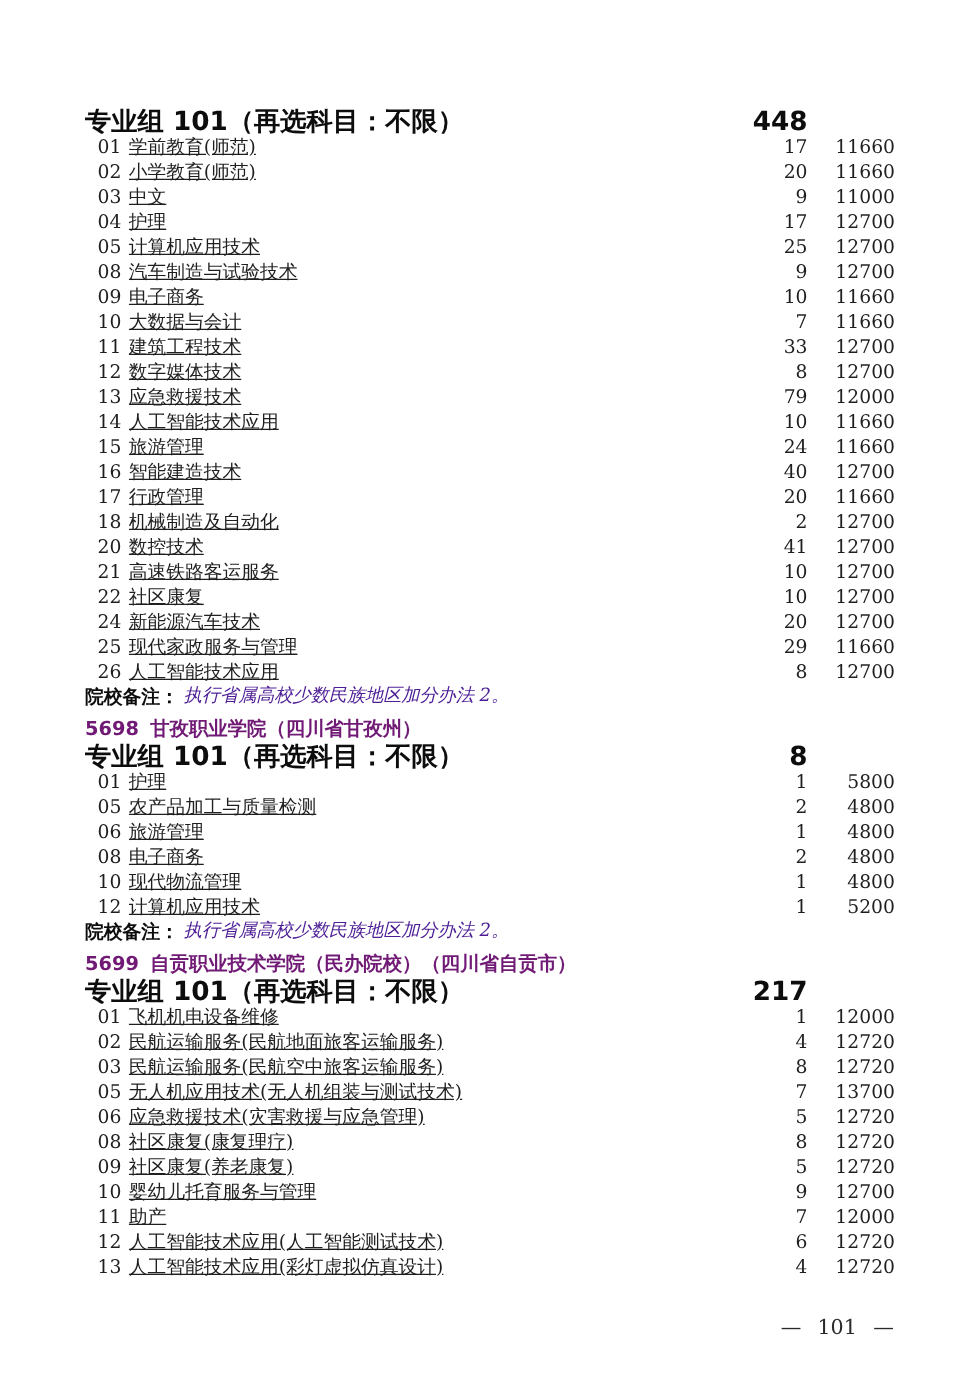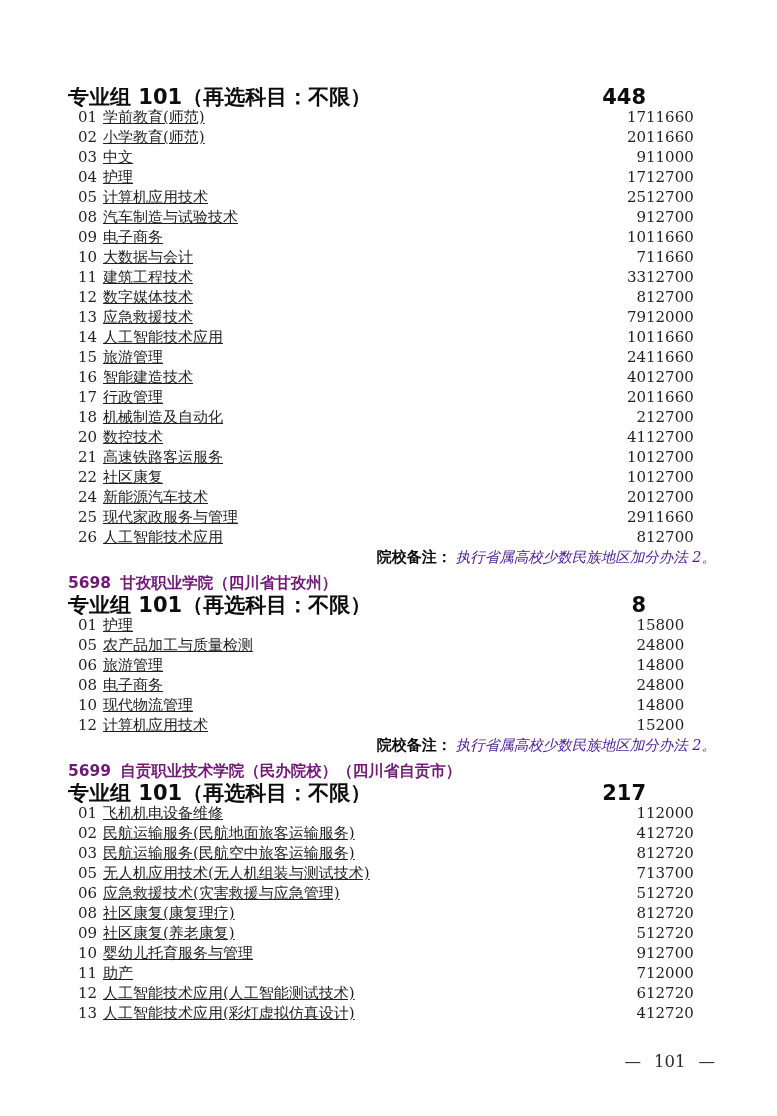--- a/index.html
+++ b/index.html
@@ -18,21 +18,21 @@
   }
   .row{
     display:flex;
     height:20px;line-height:20px;
     font-size:15px;
     white-space:nowrap;
   }
   .code{width:25px;margin-left:10px;flex:none;}
   .name{flex:1;overflow:hidden;text-decoration:underline;}
   .plan{width:60px;flex:none;text-align:right;}
-  .fee{width:70px;flex:none;}
+  .fee{width:70px;flex:none;text-align:right;}
   .group-row{
     font-family:"DejaVu Sans","Liberation Sans",sans-serif;
     font-weight:bold;
     font-size:21px;
     color:#0d0d0d;
   }
   .g-label{flex:1;overflow:hidden;}
   .school-row{
     margin-top:5px;
     height:23px;line-height:23px;
@@ -40,21 +40,20 @@
     font-weight:bold;
     font-size:15.5px;
     color:#701a75;
     white-space:nowrap;
   }
   .school-code{margin-right:9px;}
   .remark-row{
     display:flex;
     height:20px;line-height:20px;
     white-space:nowrap;
-    justify-content:flex-end;
   }
   .remark-label{
     font-family:"DejaVu Sans","Liberation Sans",sans-serif;
     font-weight:bold;
     font-size:15px;
     color:#0d0d0d;
     margin-right:4px;
   }
   .remark-text{
     font-family:"DejaVu Serif","Liberation Serif",serif;

